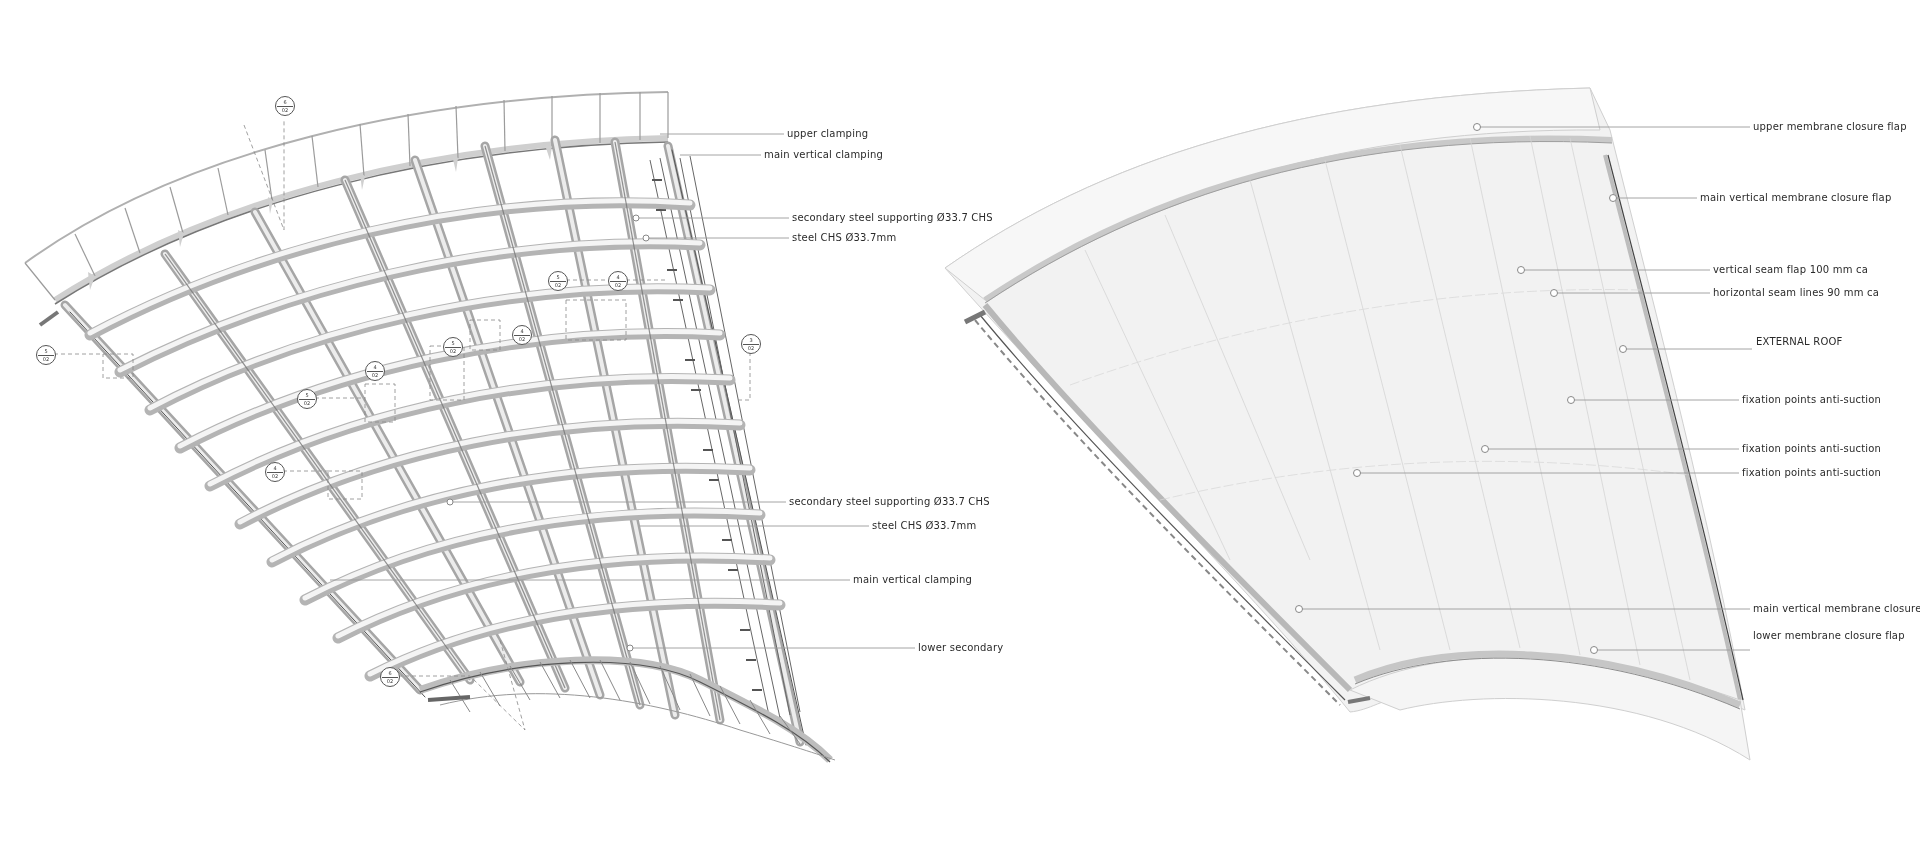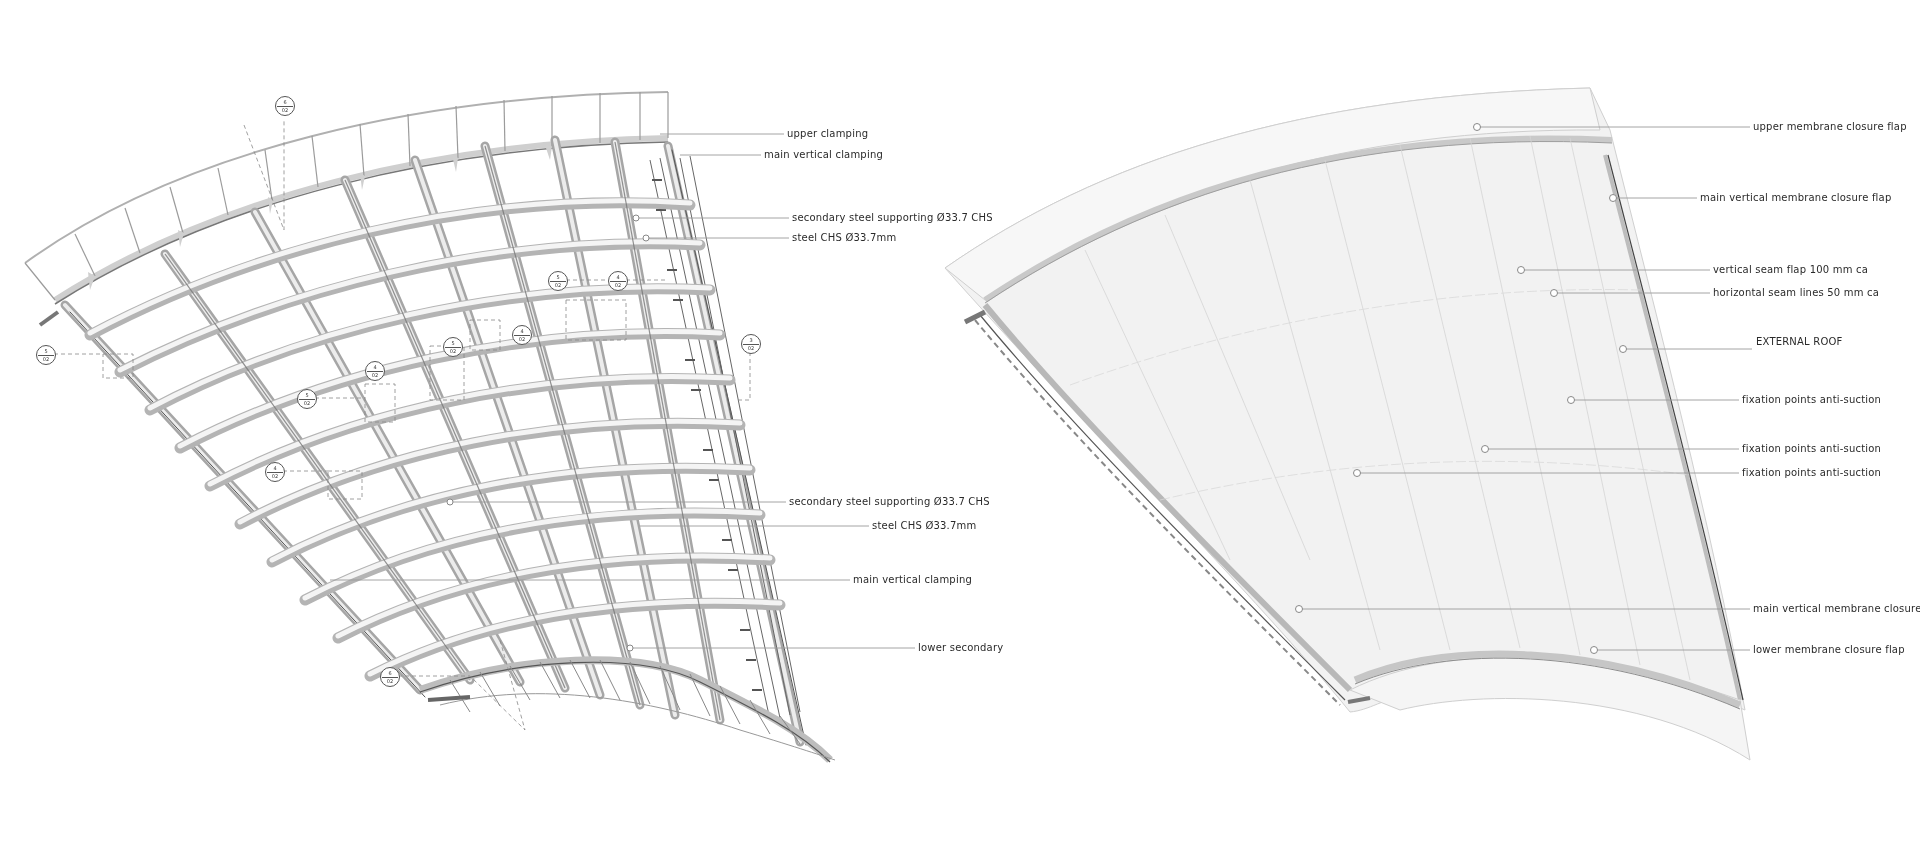--- a/index.html
+++ b/index.html
@@ -291,27 +291,27 @@
     <div class="label" style="left:789px;top:502px">secondary steel supporting Ø33.7 CHS</div>
     <div class="label" style="left:872px;top:526px">steel CHS Ø33.7mm</div>
     <div class="label" style="left:853px;top:580px">main vertical clamping</div>
     <div class="label" style="left:918px;top:648px">lower secondary</div>
   </div>
 
   <div>
     <div class="label" style="left:1753px;top:127px">upper membrane closure flap</div>
     <div class="label" style="left:1700px;top:198px">main vertical membrane closure flap</div>
     <div class="label" style="left:1713px;top:270px">vertical seam flap 100 mm ca</div>
-    <div class="label" style="left:1713px;top:293px">horizontal seam lines 50 mm ca</div>
+    <div class="label" style="left:1713px;top:293px">horizontal seam lines 90 mm ca</div>
     <div class="label" style="left:1756px;top:342px">EXTERNAL ROOF</div>
     <div class="label" style="left:1742px;top:400px">fixation points anti-suction</div>
     <div class="label" style="left:1742px;top:449px">fixation points anti-suction</div>
     <div class="label" style="left:1742px;top:473px">fixation points anti-suction</div>
     <div class="label" style="left:1753px;top:609px">main vertical membrane closure flap</div>
-    <div class="label" style="left:1753px;top:650px">lower membrane closure flap</div>
+    <div class="label" style="left:1753px;top:636px">lower membrane closure flap</div>
   </div>
 
   <div>
     <div class="bubble" style="left:284px;top:105px">
         <span class="top">6</span>
         <span class="mid"></span>
         <span class="bot">02</span>
       </div>
     <div class="bubble" style="left:557px;top:280px">
         <span class="top">5</span>

